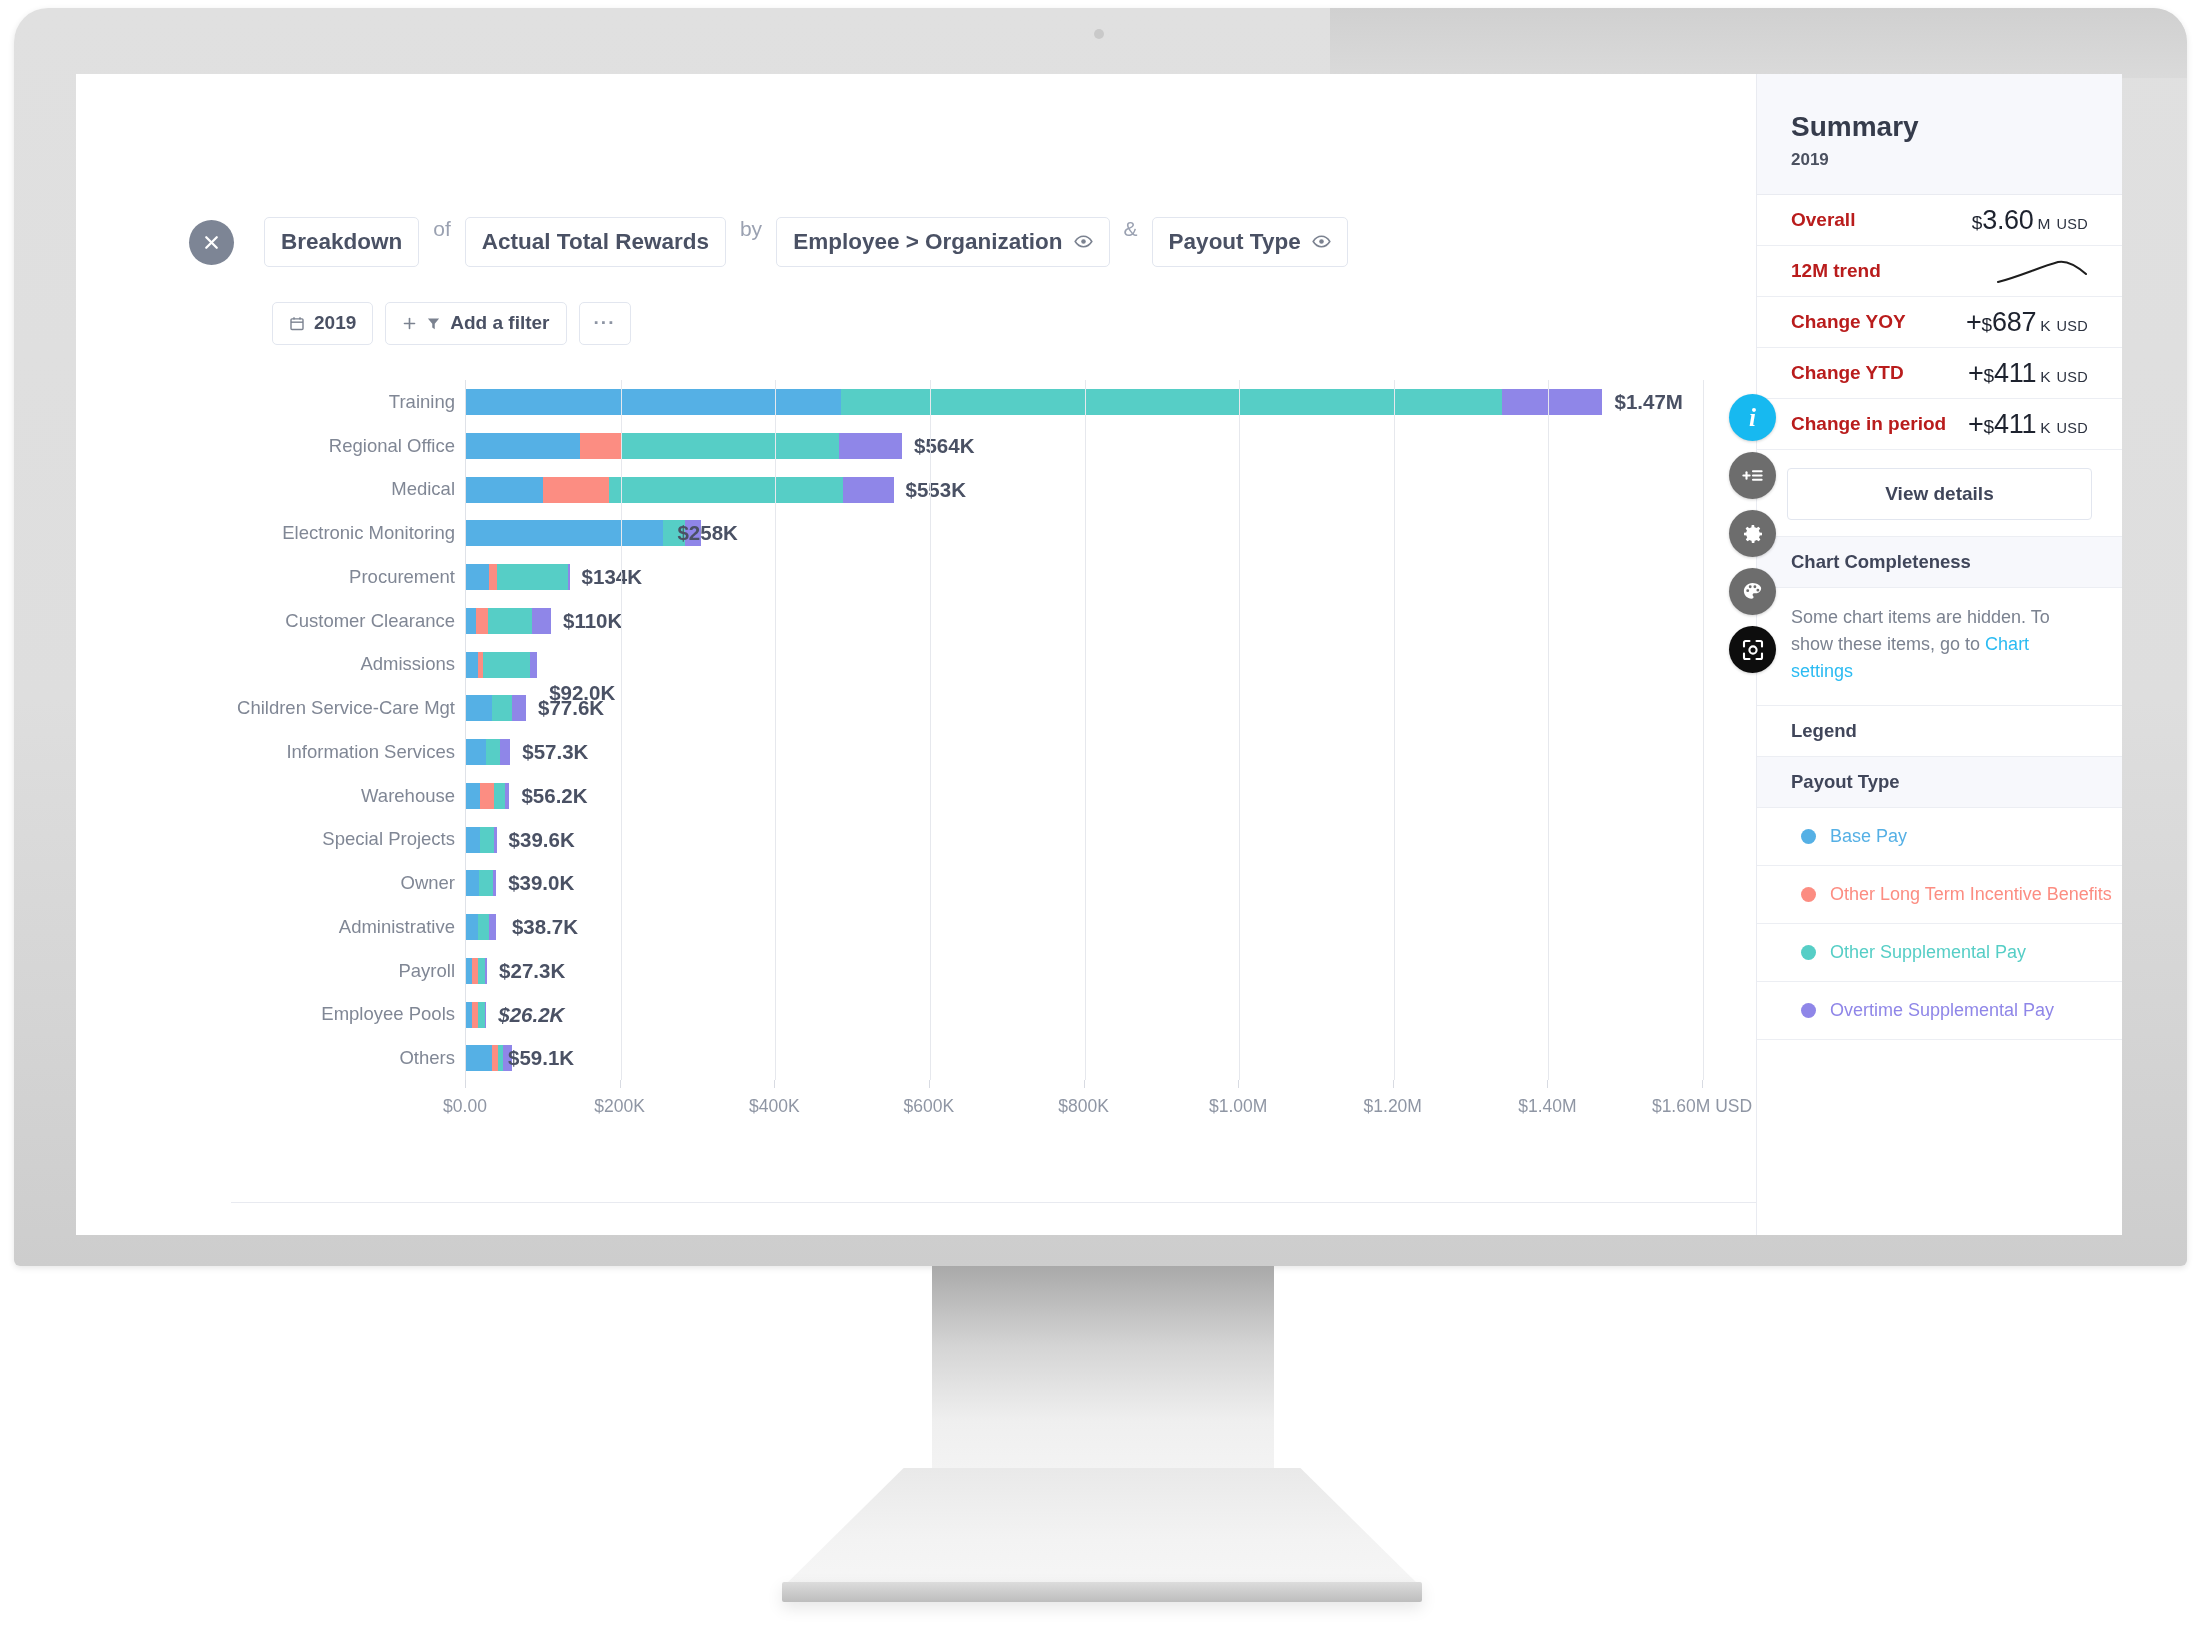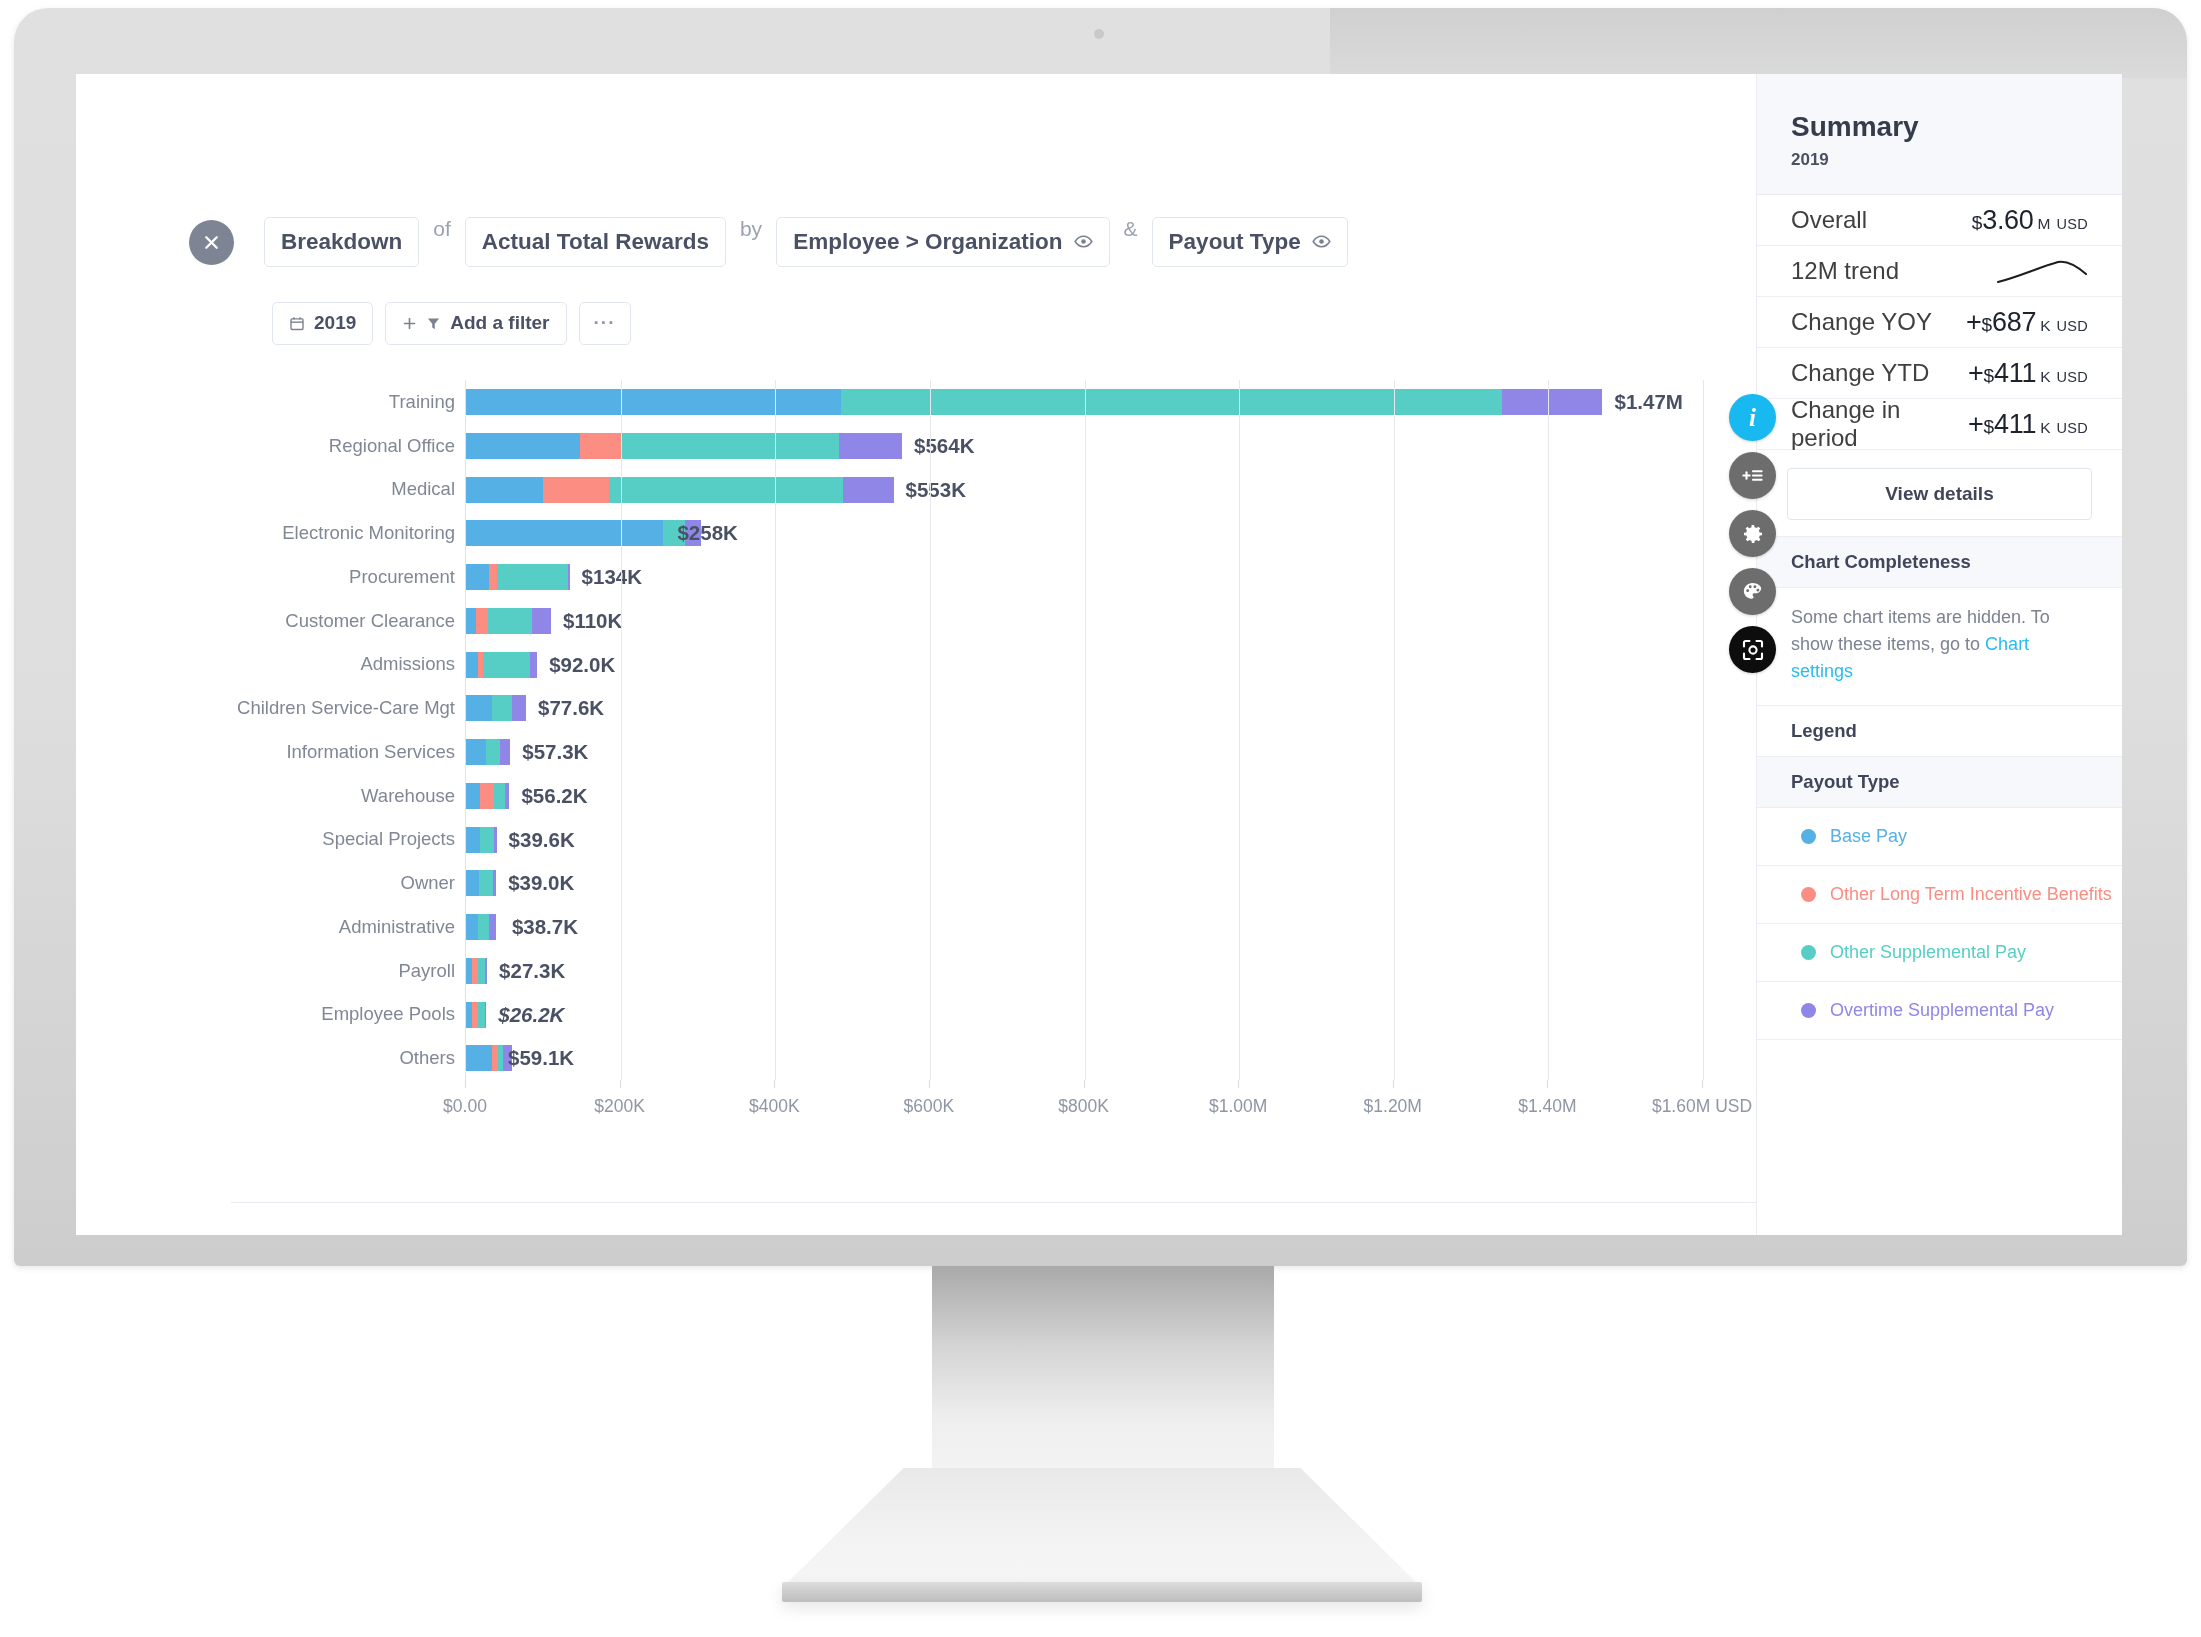--- a/index.html
+++ b/index.html
@@ -146,21 +146,21 @@
   }
   .sum-head {
     background: #f7f8fc; padding: 37px 34px 24px 34px; border-bottom: 1px solid #e9ebf1;
   }
   .sum-title { font-size: 28px; font-weight: bold; color: #363c4c; line-height: 1.15; }
   .sum-sub { font-size: 17px; font-weight: bold; color: #4b5160; margin-top: 7px; }
   .sum-row {
     display: flex; align-items: center; justify-content: space-between;
     padding: 0 34px; height: 51px; border-bottom: 1px solid #eceef3; background: #fff;
   }
-  .sum-k { font-size: 24px; font-weight: normal; color: #404040; }
+  .sum-k { font-size: 19px; font-weight: bold; color: #b91c1c; }
   .sum-v { font-size: 19px; color: #1d222e; font-weight: normal; white-space: nowrap; }
   .sum-v .big { font-size: 27px; font-weight: 400; letter-spacing: -.3px; }
   .sum-v .cur { font-size: 19px; }
   .sum-v .unit { font-size: 15.5px; color: #2c3240; padding-left: 4px; }
   .sum-v .usd { font-size: 14.5px; color: #2c3240; padding-left: 6px; letter-spacing: .3px; }
   .trend svg { display: block; }
 
   .details-wrap { padding: 18px 30px 16px 30px; background: #fff; border-bottom: 1px solid #eceef3; }
   .details-btn {
     width: 100%; border: 1px solid #e2e6ef; border-radius: 4px; background: #fff;
@@ -342,21 +342,21 @@
                 <div class="val" style="left: 85.0438px;">$110K</div>
               </div>
               <div class="row">
                 <div class="cat-label">Admissions</div>
                 <div class="bar">
                   <div class="seg" style="width: 12.37px; background: rgb(85, 176, 229);"></div>
                   <div class="seg" style="width: 4.63875px; background: rgb(252, 141, 130);"></div>
                   <div class="seg" style="width: 47.1606px; background: rgb(86, 206, 198);"></div>
                   <div class="seg" style="width: 6.95812px; background: rgb(143, 134, 232);"></div>
                 </div>
-                <div class="val" style="left: 71.1275px;">$92.0K</div>
+                <div class="val" style="left: 71.1275px; margin-top: 28px;">$92.0K</div>
               </div>
               <div class="row">
                 <div class="cat-label">Children Service-Care Mgt</div>
                 <div class="bar">
                   <div class="seg" style="width: 25.5131px; background: rgb(85, 176, 229);"></div>
                   <div class="seg" style="width: 20.8744px; background: rgb(86, 206, 198);"></div>
                   <div class="seg" style="width: 13.607px; background: rgb(143, 134, 232);"></div>
                 </div>
                 <div class="val" style="left: 59.9945px;">$77.6K</div>
               </div>

